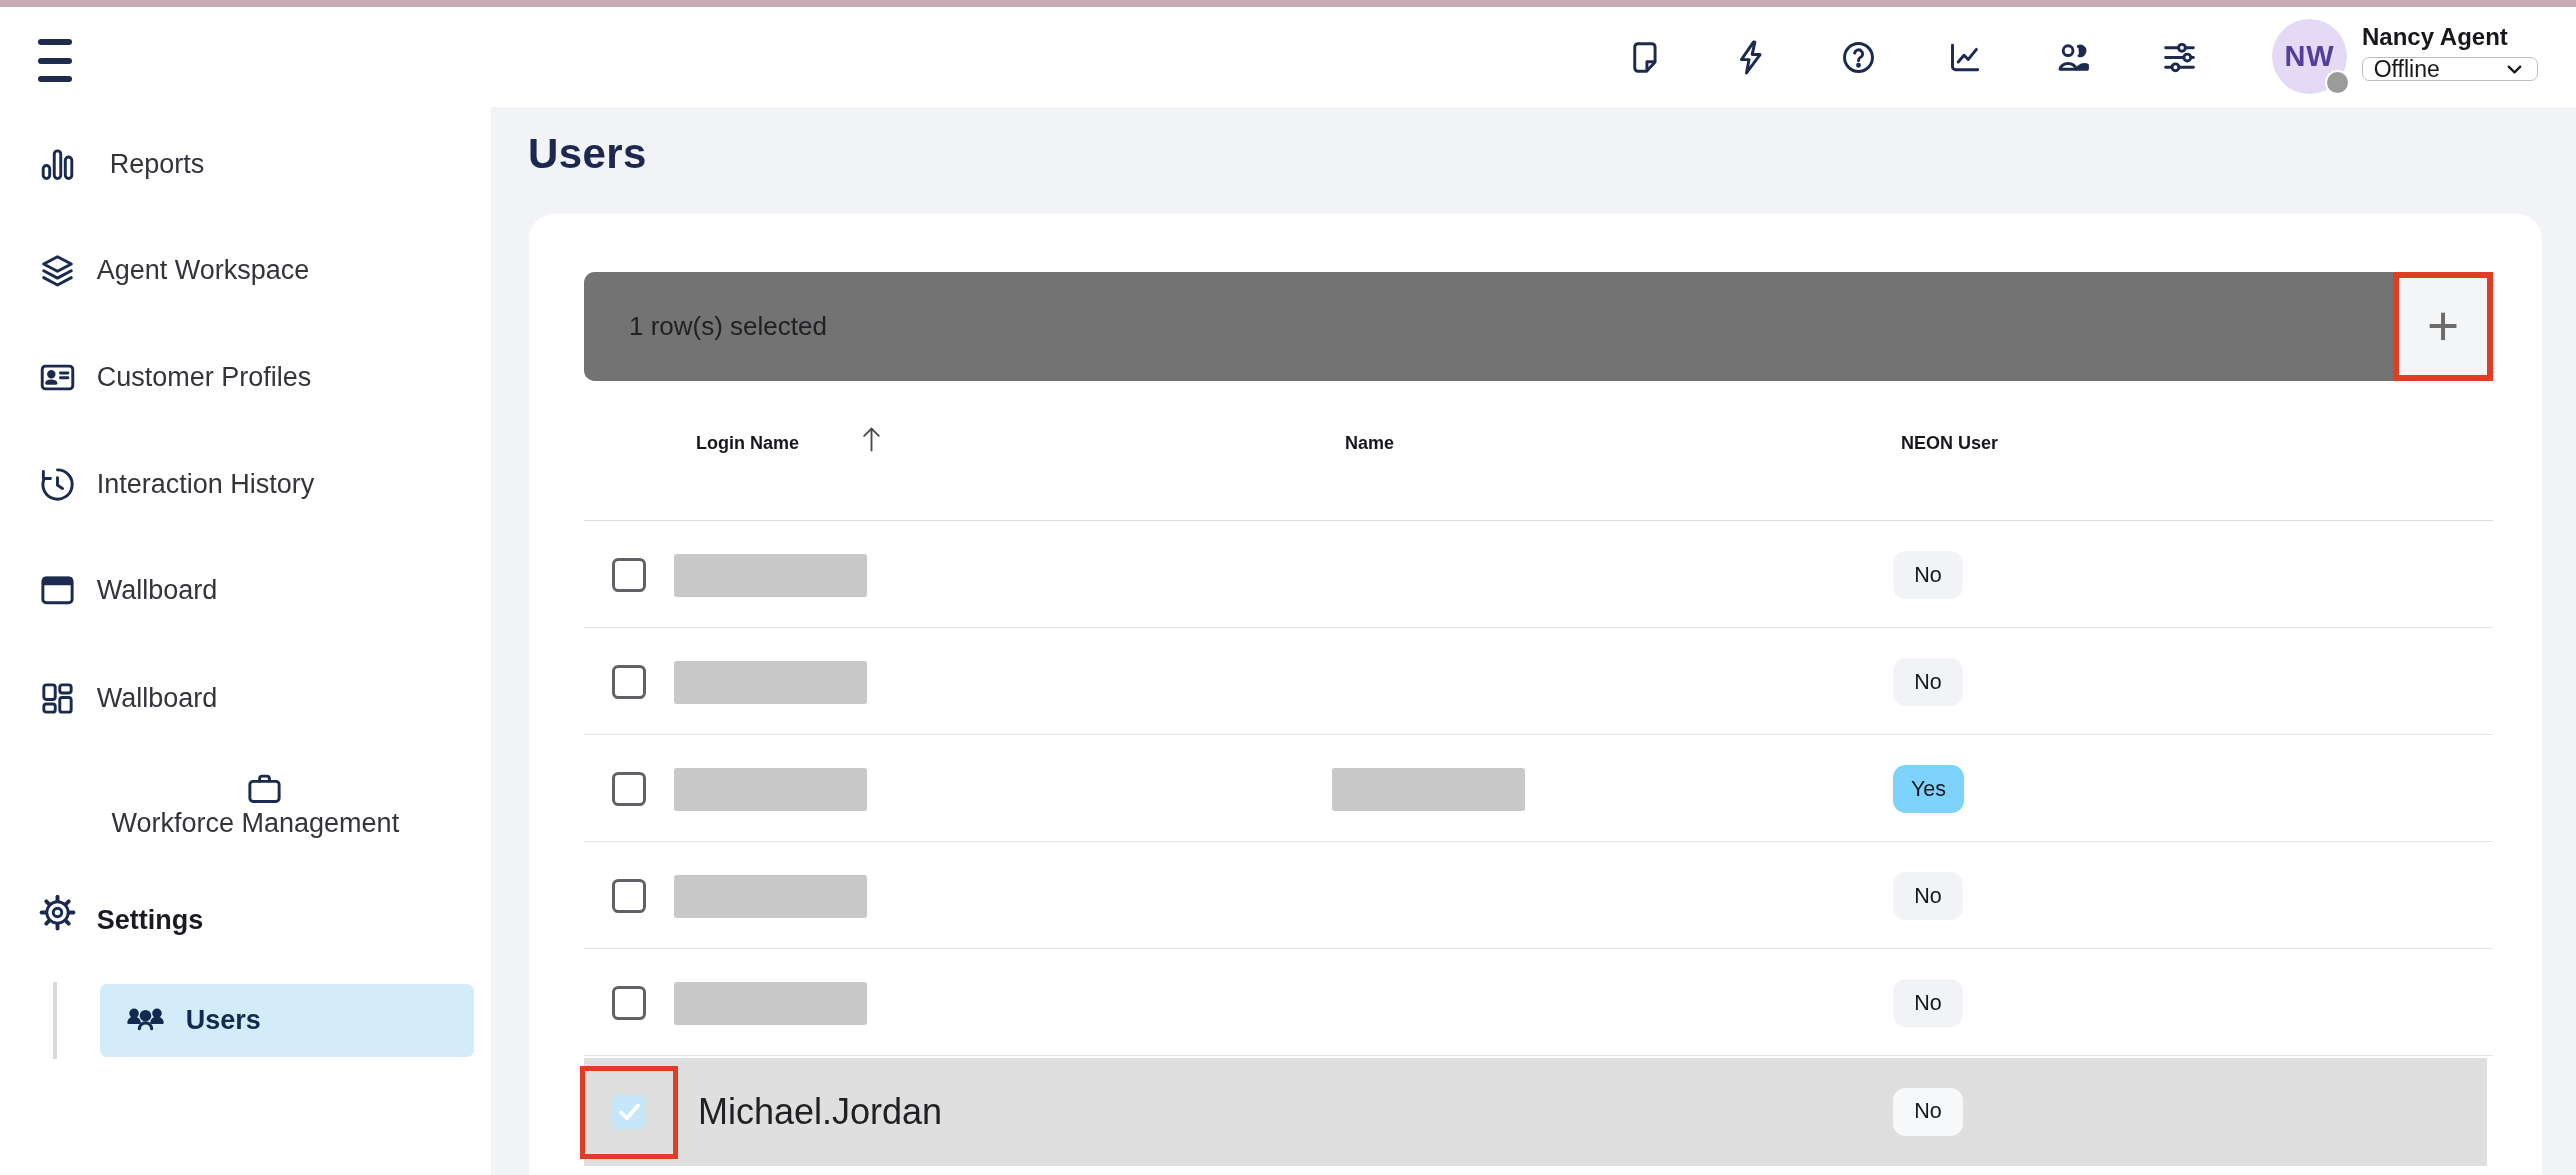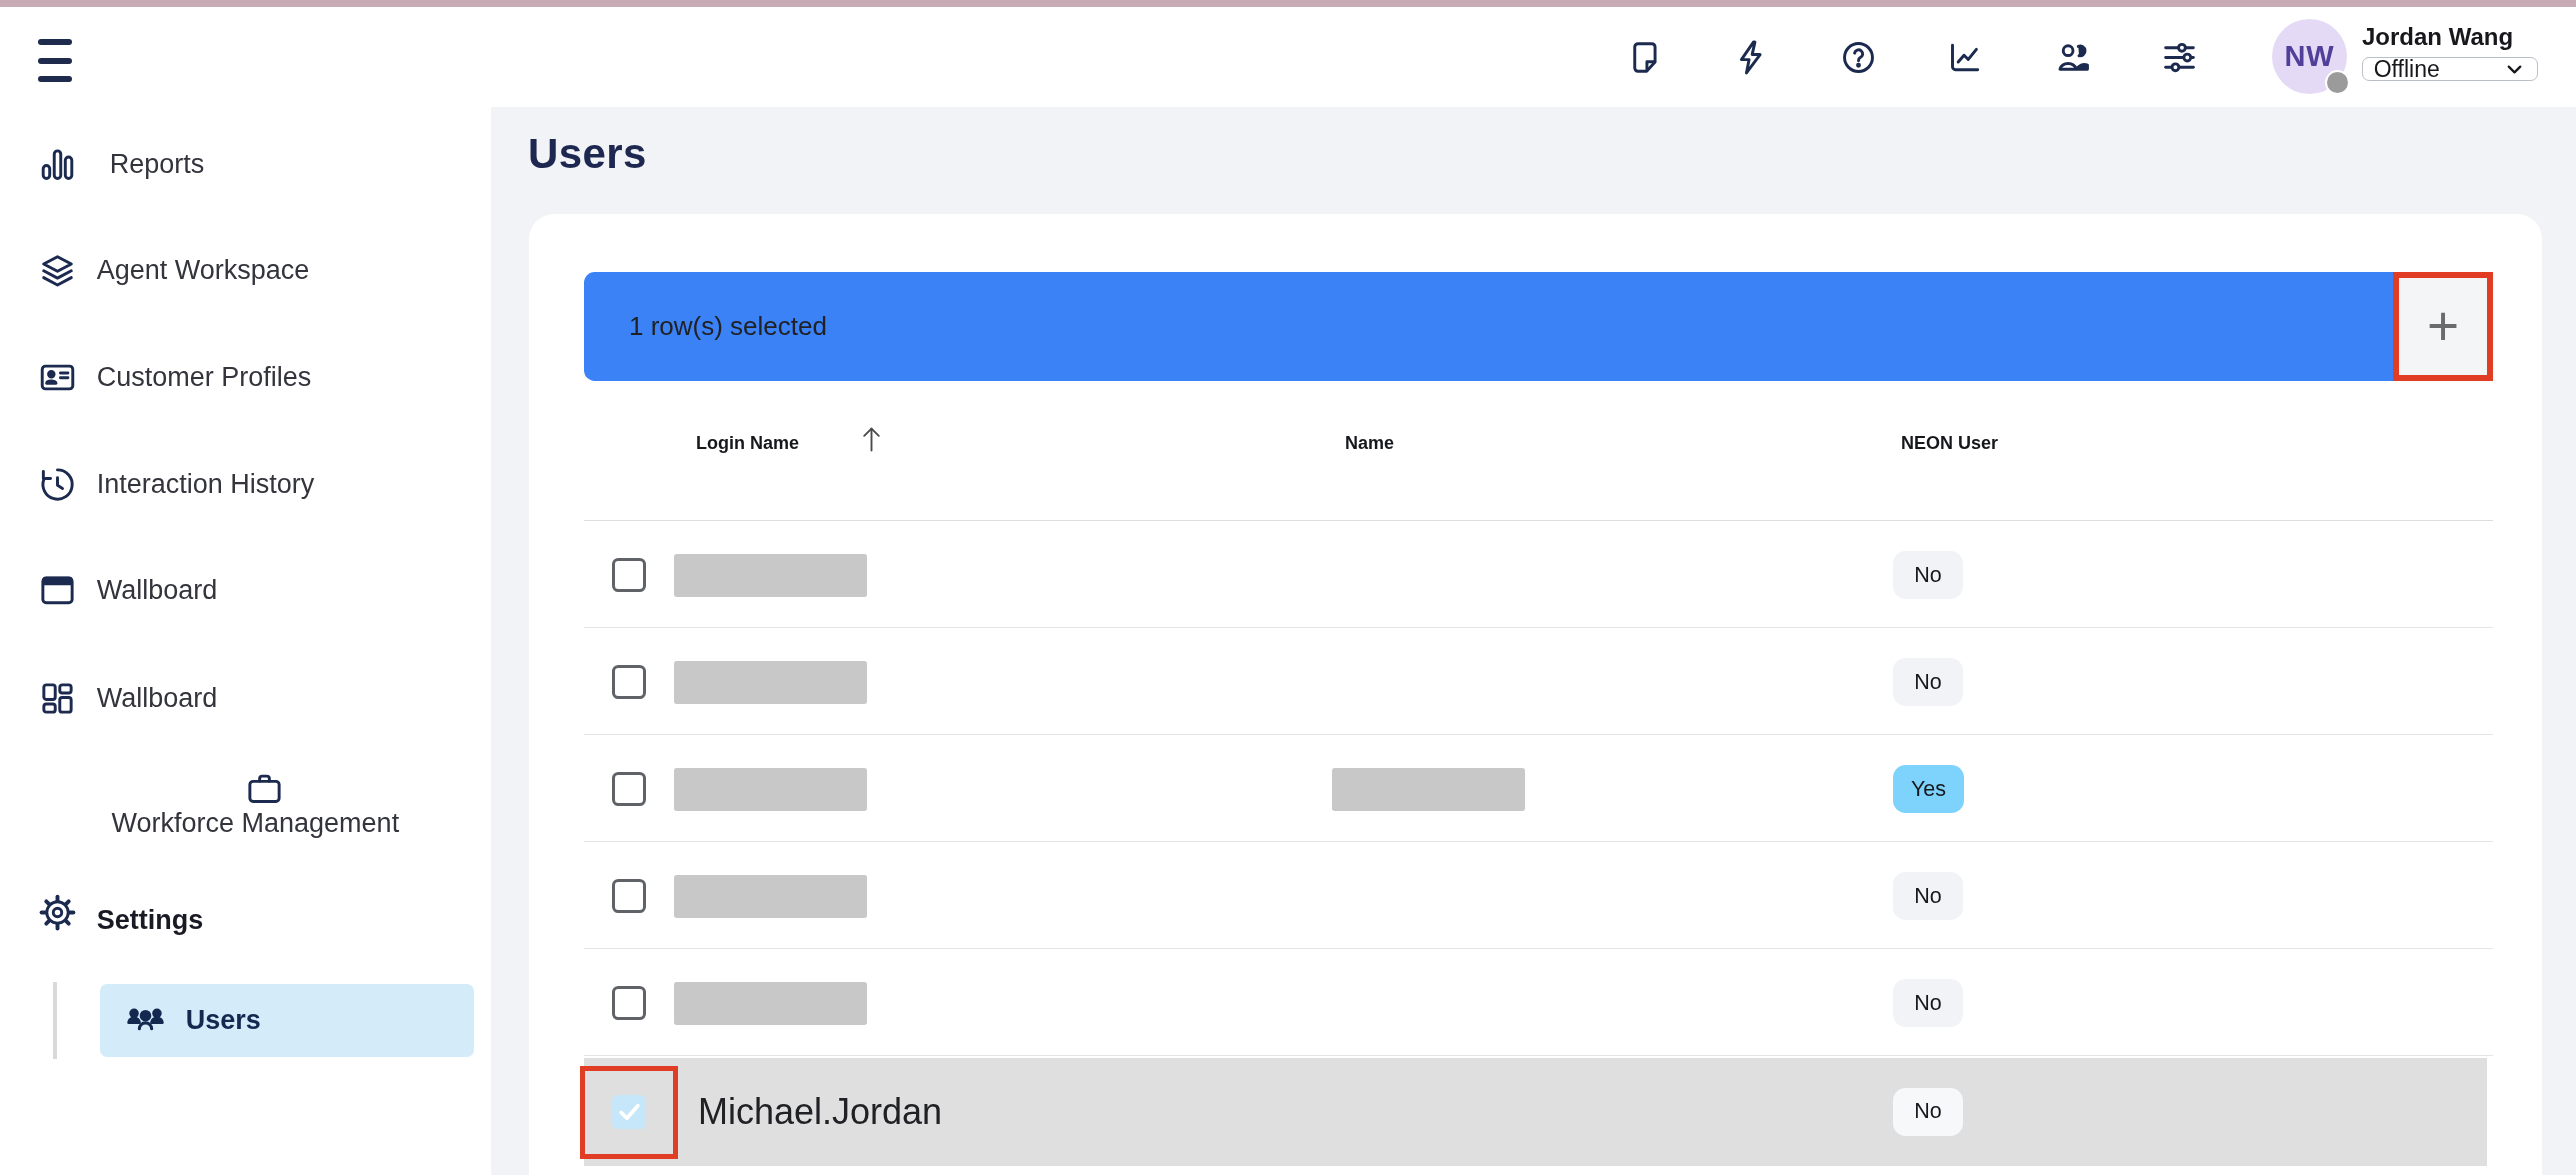--- a/index.html
+++ b/index.html
@@ -33,21 +33,21 @@
   .indent-line { position:absolute; left:53px; top:875px; width:3.6px; height:77px; background:#d9d9d9; }
   .sub-item { position:absolute; left:100px; top:877px; width:374px; height:73px; background:#d4ebf9; border-radius:7.2px; display:flex; align-items:center; cursor:pointer; border:none; }
   .sub-item .ic { width:41px; height:41px; margin-left:25px; color:#132950; }
   .sub-item .ic svg { width:41px; height:41px; }
   .sub-item .lbl { margin-left:19.7px; font-size:27px; font-weight:bold; color:#132950; }
 
   
   .main-title { position:absolute; left:528px; top:130px; font-size:42px; font-weight:800; color:#1d2750; letter-spacing:0.4px; }
   .card { position:absolute; left:529px; top:214px; width:2013px; height:962px; background:#ffffff; border-radius:25px 25px 0 0; }
 
-  .toolbar { position:absolute; left:55px; top:58px; width:1909px; height:109px; background:#3b82f6; border-radius:10.7px; }
+  .toolbar { position:absolute; left:55px; top:58px; width:1909px; height:109px; background:#737373; border-radius:10.7px; }
   .toolbar .sel-text { position:absolute; left:45px; top:0; height:109px; display:flex; align-items:center; font-size:26px; color:#202125; }
   .add-btn { position:absolute; right:0; top:0; width:100px; height:109px; background:#f4f5f6; border:6.3px solid #e13d24; color:#6b6b6b; font-size:55px; font-weight:300; line-height:1; cursor:pointer; display:flex; align-items:center; justify-content:center; }
 
   .table { position:absolute; left:55px; top:167px; width:1909px; }
   .thead { position:relative; height:140px; border-bottom:1.8px solid #dcdde0; }
   .th { position:absolute; font-size:18px; font-weight:bold; color:#17181c; top:52px; white-space:nowrap; }
   .th.c-login { left:112px; }
   .th.c-name  { left:761px; }
   .th.c-neon  { left:1317px; }
   .sort-arrow { position:absolute; left:275px; top:43px; width:25px; height:30px; color:#4a4a4a; }
@@ -122,21 +122,21 @@
             <circle cx="16.8" cy="12" r="2.1" fill="#fff"></circle>
             <circle cx="9.5" cy="18" r="2.1" fill="#fff"></circle>
           </svg>
         </button>
       </nav>
 
     <div class="avatar">
       <span>NW</span>
       <span class="status-dot"></span>
     </div>
-    <div class="user-name">Jordan Wang</div>
+    <div class="user-name">Nancy Agent</div>
     <div class="status-select">
       <span class="sel-label">Offline</span>
       <svg viewBox="0 0 24 24" fill="none" stroke="currentColor" stroke-width="2.4" stroke-linecap="round" stroke-linejoin="round">
           <polyline points="6,9 12,15 18,9"></polyline>
         </svg>
     </div>
   </header>
 
   <aside class="sidebar" id="sidebar">
     <span class="indent-line"></span>

